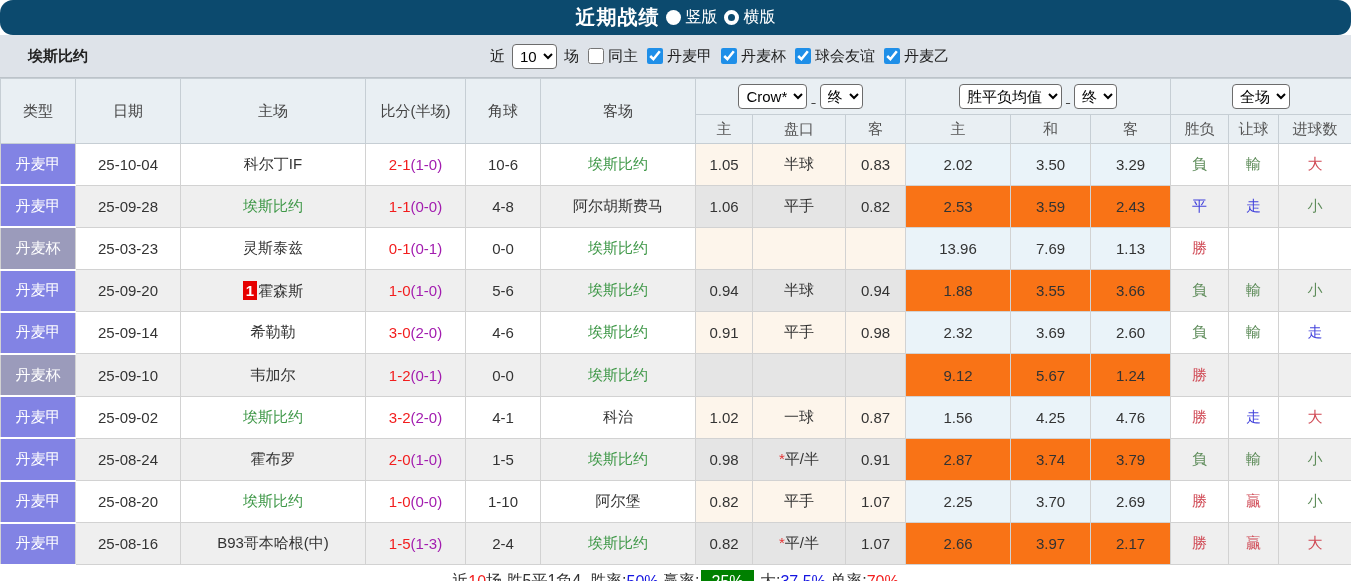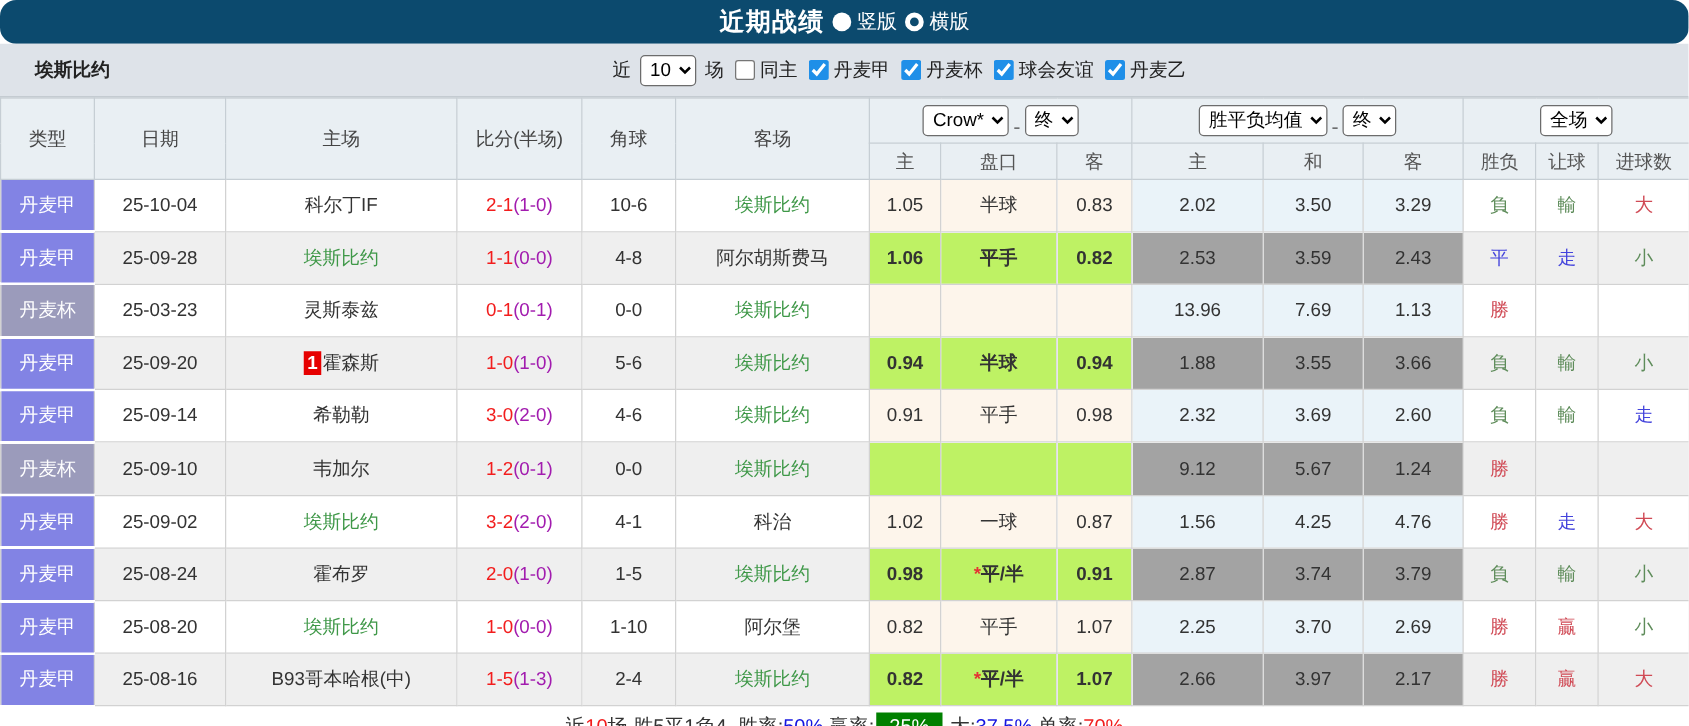--- a/index.html
+++ b/index.html
@@ -24,23 +24,23 @@
   thead td{background:#E9EFF3;border:1px solid #C6CED4;text-align:center;color:#444;font-size:15px;font-weight:normal;}
   .h1 td{height:33px;}
   .h2 td{height:26px;color:#555;}
   .dd-cell{white-space:nowrap;text-decoration:underline;}
 
   tbody td{border:1px solid #D2D2D2;text-align:center;font-size:15px;color:#333;height:40.2px;padding:0;overflow:hidden;}
   tr.even td{background:#EFEFEF;}
   tr.odd td{background:#FFFFFF;}
   td.c-league{color:#fff;border-bottom:2px solid #fff;border-top:1px solid #fff;}
   tr.odd td.c-crow{background:#FDF5EB;}
-  tr.even td.c-crow{background:#bef264;font-weight:bold;}
+  tr.even td.c-crow{background:#e5e5e5;}
   tr.odd td.c-mean{background:#EAF3F9;}
-  tr.even td.c-mean{background:#a3a3a3;}
+  tr.even td.c-mean{background:#f97316;}
 
   .self{color:#3F9848;}
   .score-main{color:#F21D1D;}
   .score-half{color:#a21caf;}
   .star{color:#E43333;}
   .rank-badge{display:none;background:#E60000;color:#fff;font-weight:bold;padding:0 3px;margin-right:1px;line-height:19px;}
   .oc-g{color:#5E8C5A;}
   .oc-b{color:#4343DC;}
   .oc-r{color:#D04A55;}
 

